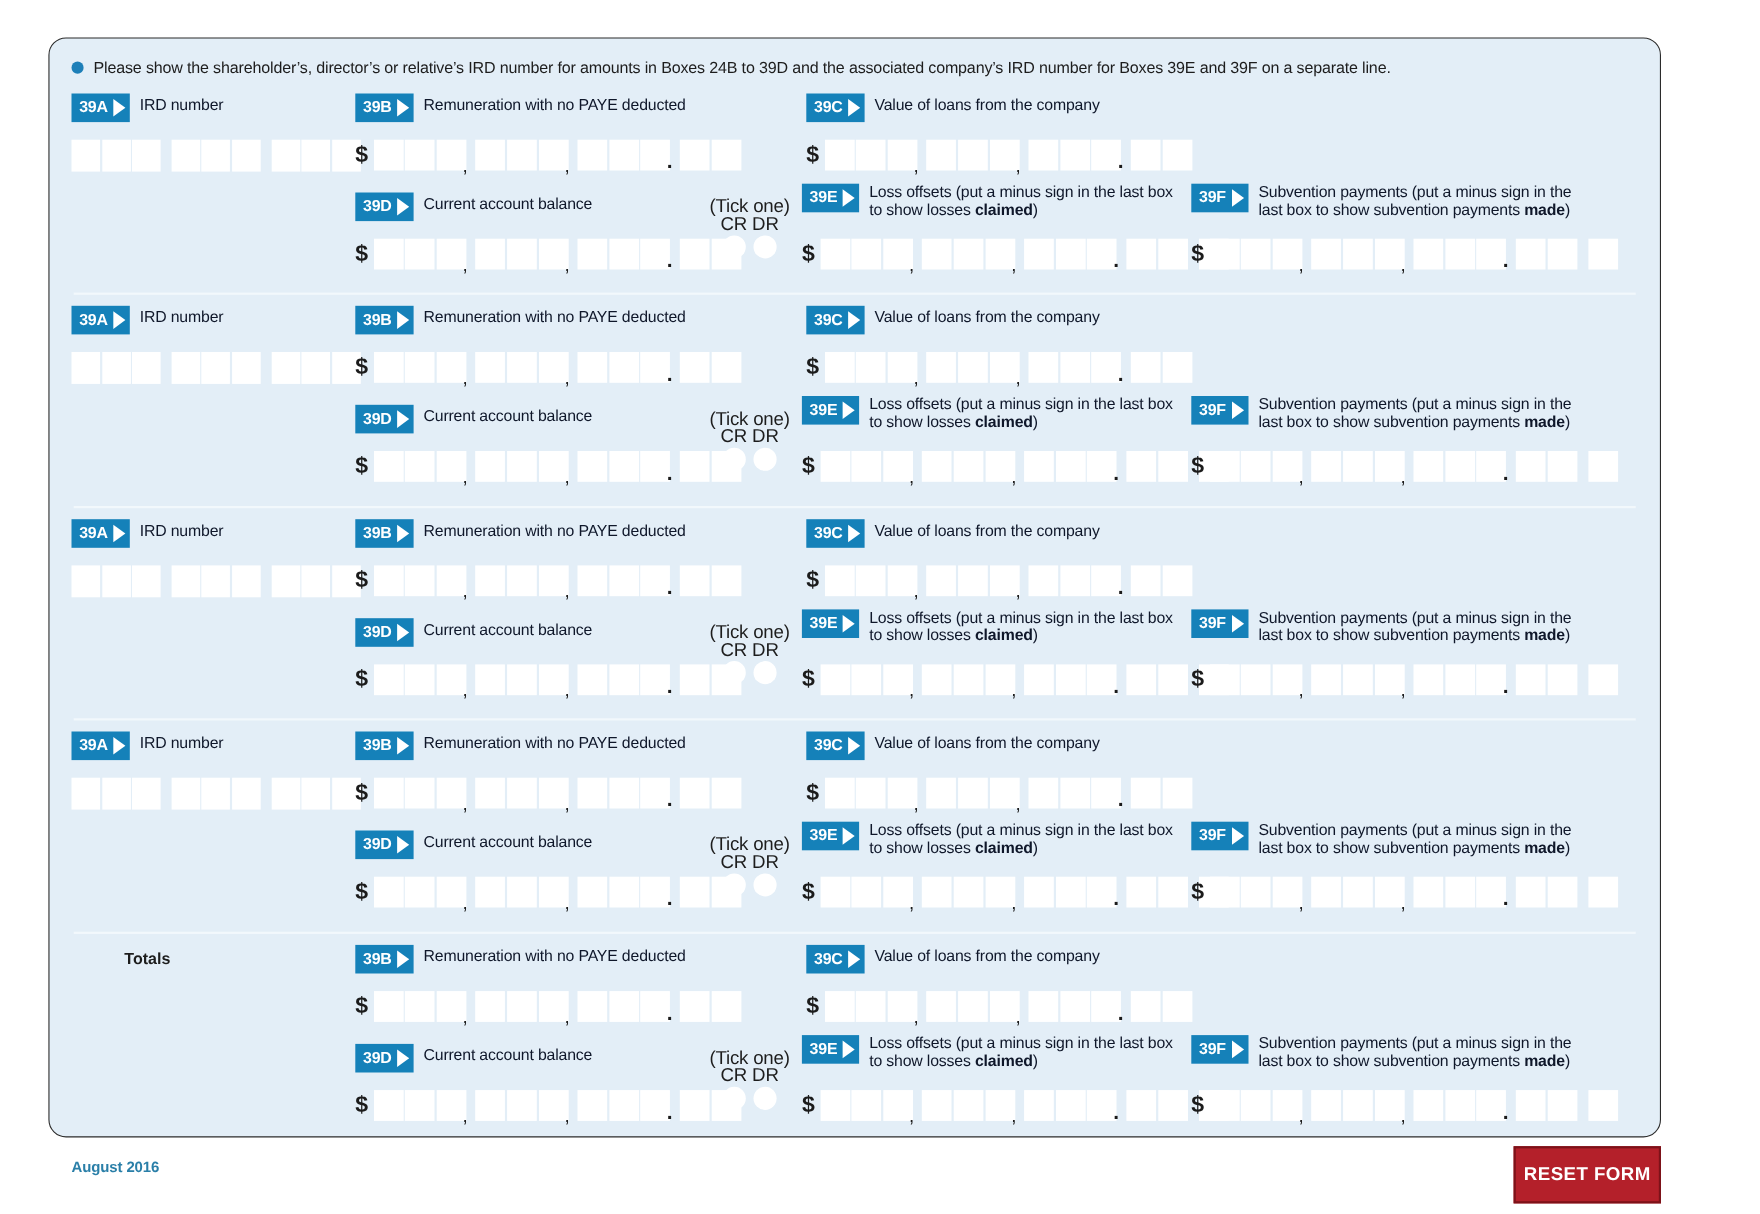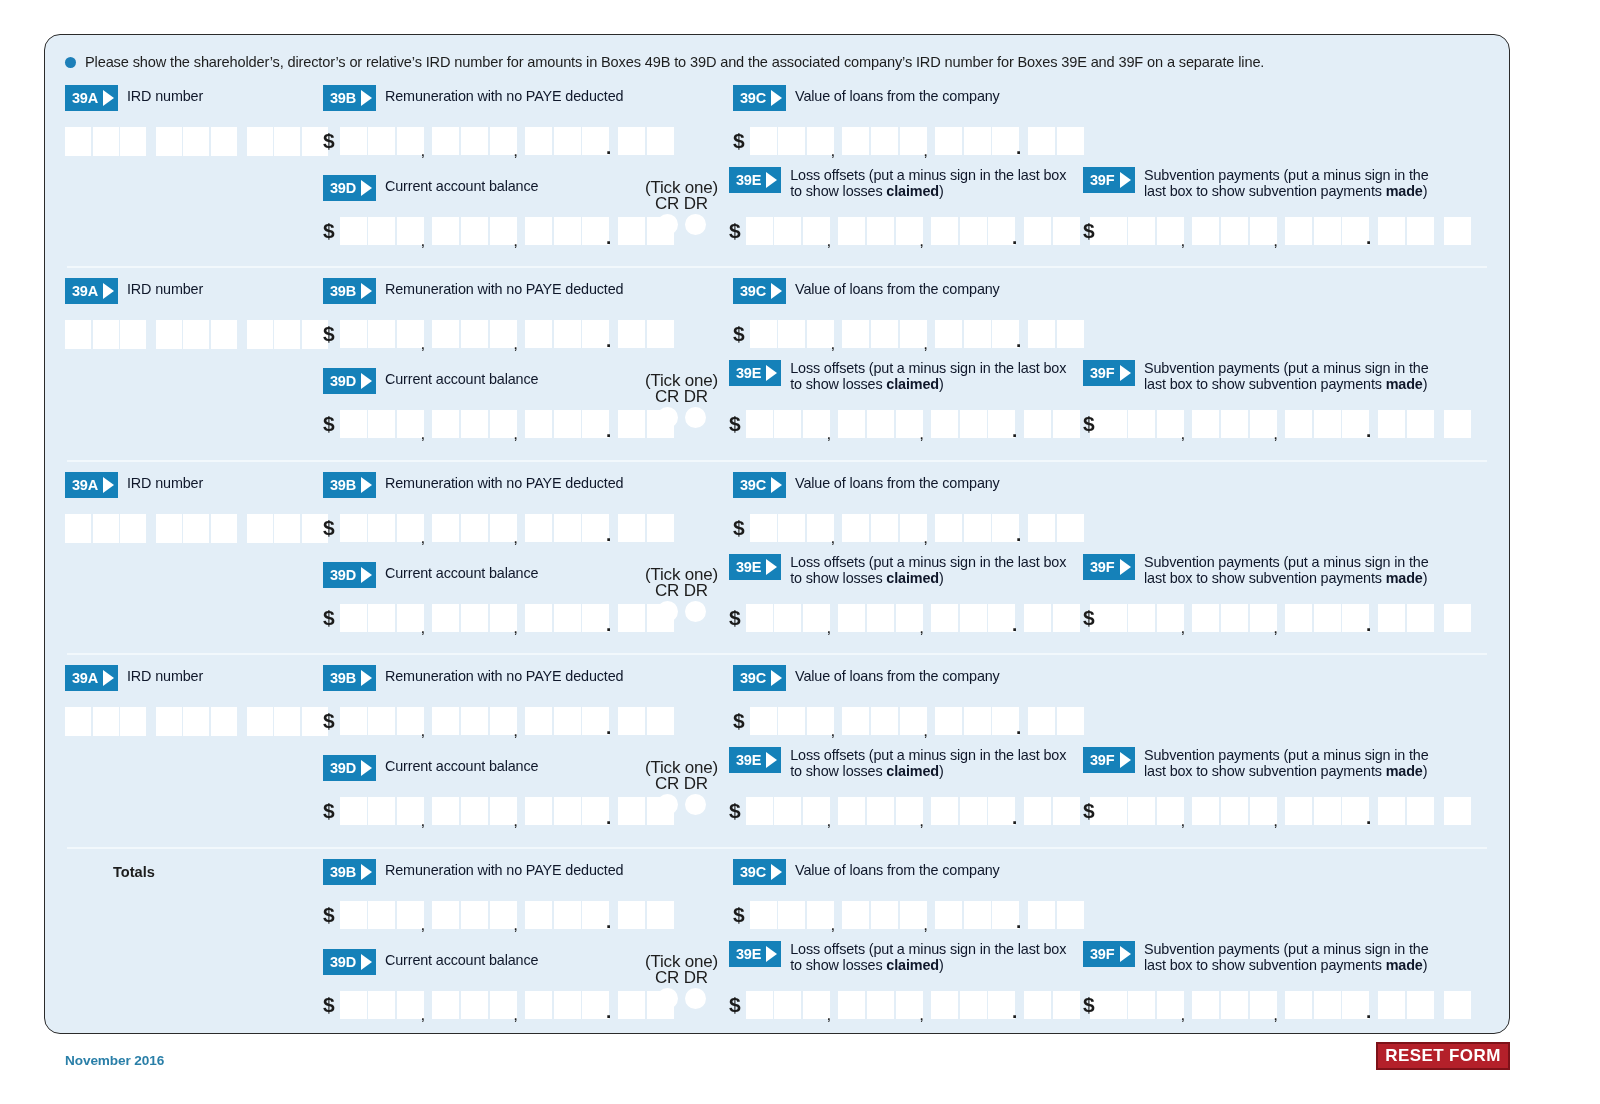--- a/index.html
+++ b/index.html
@@ -123,39 +123,39 @@
     font-size:14.6px;font-weight:bold;color:#1d1d1d;margin-left:48px;
   }
 
   
   .footerDate{
     position:absolute;left:65px;top:1053px;
     font-size:13.6px;font-weight:bold;color:#2a7fa8;letter-spacing:-0.1px;
   }
   .resetBtn{
     position:absolute;left:1376px;top:1042px;
-    width:134px;height:28px;
+    width:134px;height:52px;
     background:#b4202a;
     border:2px solid #7d1219;
     box-sizing:border-box;
     color:#ffffff;
     font-size:17px;font-weight:bold;
     letter-spacing:0.4px;
     display:flex;align-items:center;justify-content:center;
     font-family:"Liberation Sans", sans-serif;
   }
 </style>
 </head>
 <body>
 
 <div class="page">
   <div class="panel">
 
     <div class="note">
-      <span class="bullet"></span><span>Please show the shareholder’s, director’s or relative’s IRD number for amounts in Boxes 49B to 39D and the associated company’s IRD number for Boxes 39E and 39F on a separate line.</span>
+      <span class="bullet"></span><span>Please show the shareholder’s, director’s or relative’s IRD number for amounts in Boxes 24B to 39D and the associated company’s IRD number for Boxes 39E and 39F on a separate line.</span>
     </div>
 
     <div id="rows">
         <div class="row" style="top: 50px;">
           <div class="grp a" style="top: 0px;">
             <div class="cap">
               <div class="badge">
                 <span>39A</span>
                 <span class="arw"></span>
               </div>
@@ -1206,15 +1206,15 @@
               <div class="cell"></div>
               <div class="cell"></div>
               <div class="cell minusbox"></div>
             </div>
           </div>
         </div>
       </div>
 
   </div>
 
-  <div class="footerDate">November 2016</div>
+  <div class="footerDate">August 2016</div>
   <div class="resetBtn">RESET FORM</div>
 </div>
 
 </body></html>

